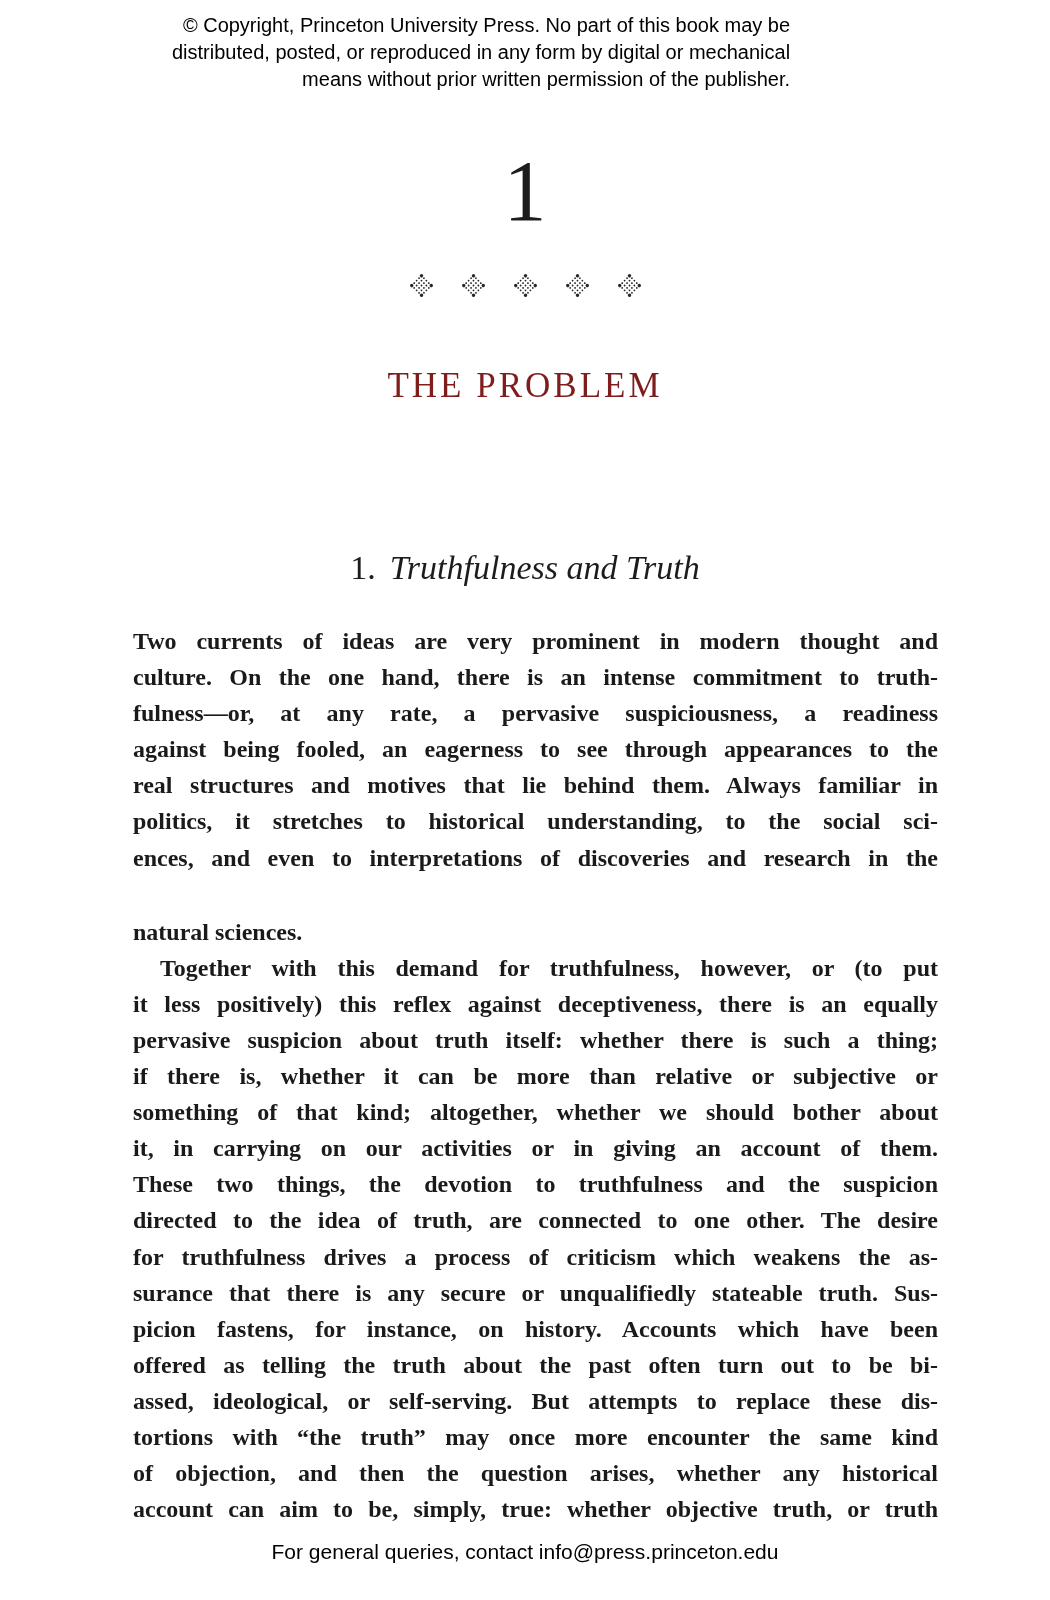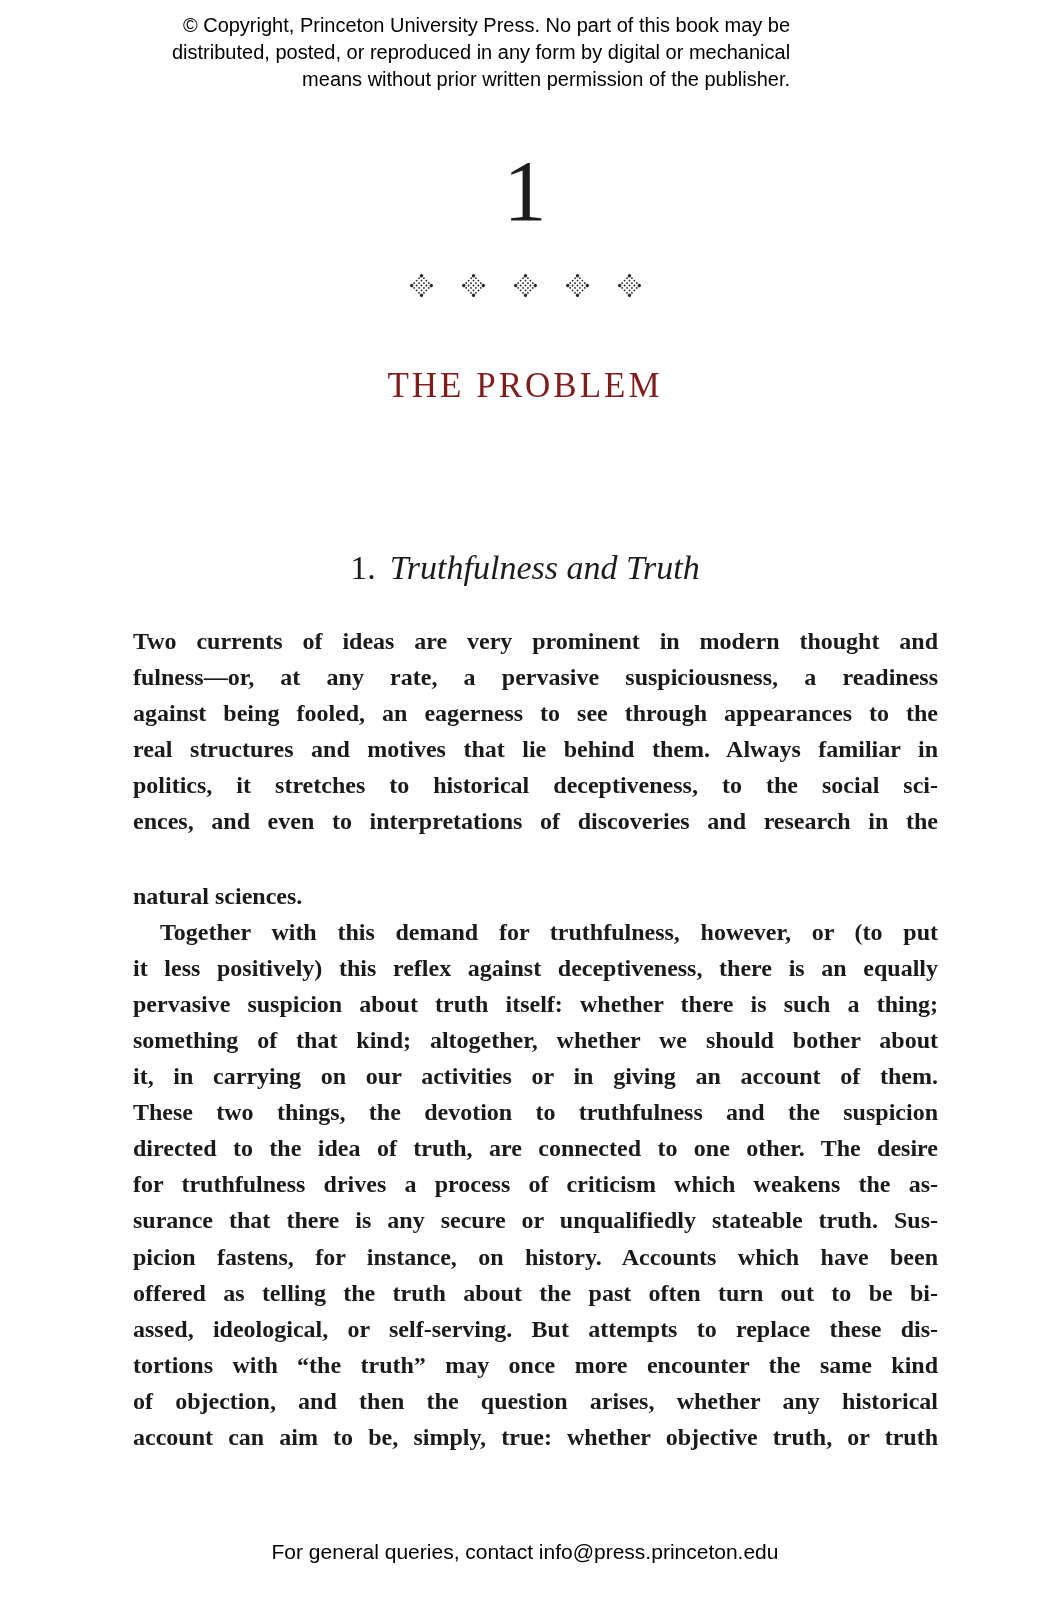--- a/index.html
+++ b/index.html
@@ -177,30 +177,32 @@
   </div>
 
   <h1 class="chapter-title">THE PROBLEM</h1>
 
   <h2 class="section-heading">
     <span class="num">1.</span><span class="ttl">Truthfulness and Truth</span>
   </h2>
 
   <div class="body-text">
     <div class="bl">Two currents of ideas are very prominent in modern thought and</div>
+    <div class="bl">culture. On the one hand, there is an intense commitment to truth-</div>
     <div class="bl">fulness—or, at any rate, a pervasive suspiciousness, a readiness</div>
     <div class="bl">against being fooled, an eagerness to see through appearances to the</div>
     <div class="bl">real structures and motives that lie behind them. Always familiar in</div>
-    <div class="bl">politics, it stretches to historical deceptiveness, to the social sci-</div>
+    <div class="bl">politics, it stretches to historical understanding, to the social sci-</div>
     <div class="bl">ences, and even to interpretations of discoveries and research in the</div>
     <div class="bl end">natural sciences.</div>
 
     <div class="bl ind">Together with this demand for truthfulness, however, or (to put</div>
     <div class="bl">it less positively) this reflex against deceptiveness, there is an equally</div>
     <div class="bl">pervasive suspicion about truth itself: whether there is such a thing;</div>
+    <div class="bl">if there is, whether it can be more than relative or subjective or</div>
     <div class="bl">something of that kind; altogether, whether we should bother about</div>
     <div class="bl">it, in carrying on our activities or in giving an account of them.</div>
     <div class="bl">These two things, the devotion to truthfulness and the suspicion</div>
     <div class="bl">directed to the idea of truth, are connected to one other. The desire</div>
     <div class="bl">for truthfulness drives a process of criticism which weakens the as-</div>
     <div class="bl">surance that there is any secure or unqualifiedly stateable truth. Sus-</div>
     <div class="bl">picion fastens, for instance, on history. Accounts which have been</div>
     <div class="bl">offered as telling the truth about the past often turn out to be bi-</div>
     <div class="bl">assed, ideological, or self-serving. But attempts to replace these dis-</div>
     <div class="bl">tortions with “the truth” may once more encounter the same kind</div>

